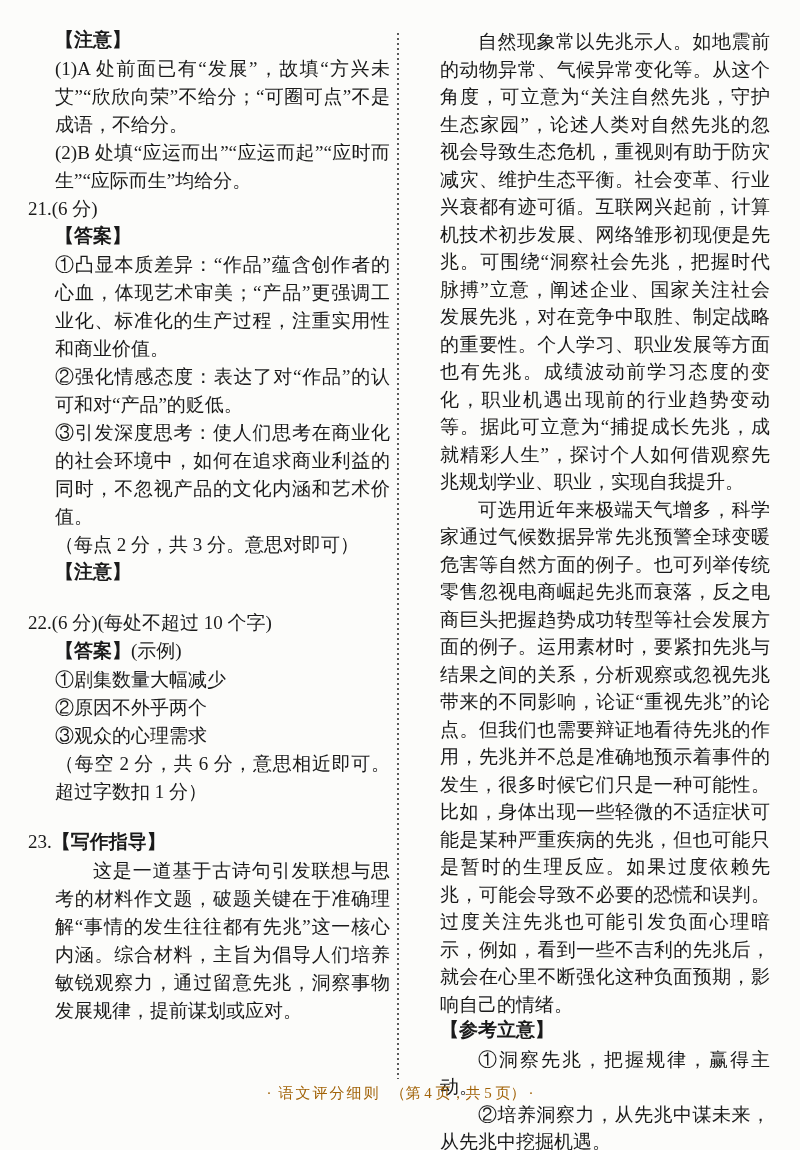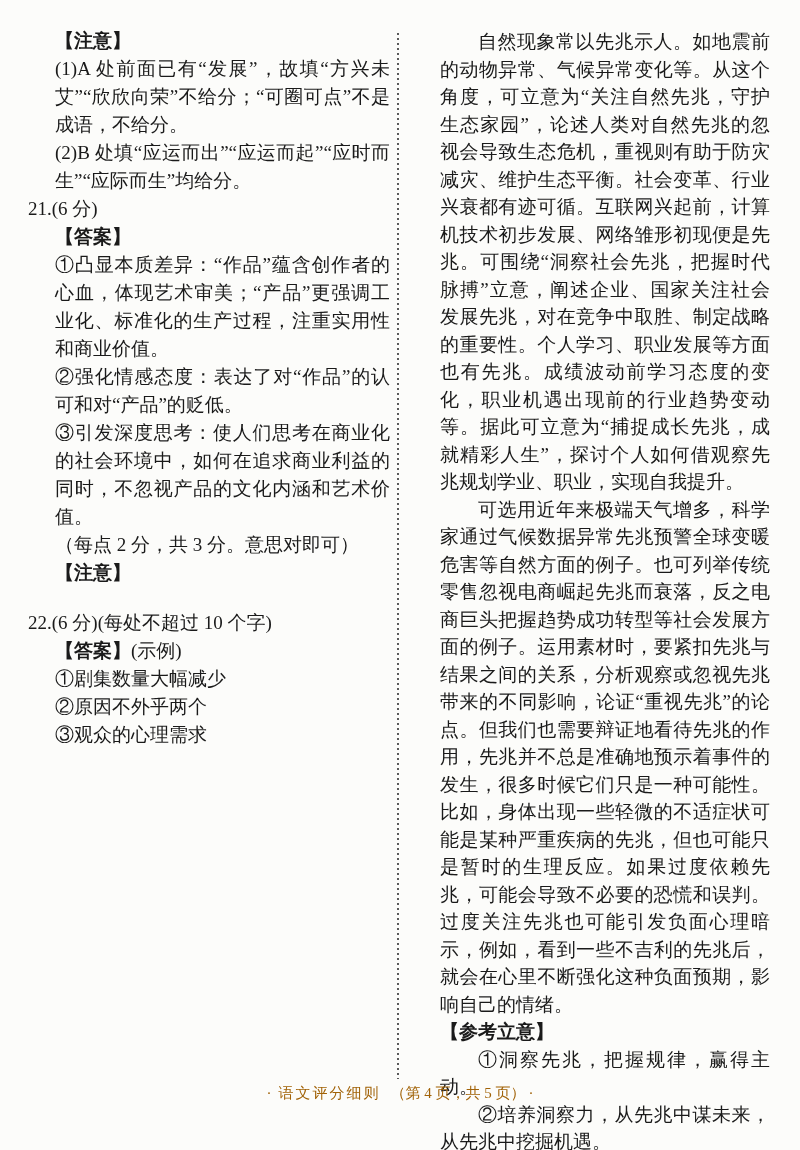--- a/index.html
+++ b/index.html
@@ -46,21 +46,21 @@
     text-indent: -27px;
   }
   p.para {
     margin: 0;
   }
   p.indent {
     text-indent: 2em;
   }
   .label {
     font-weight: bold;
-    font-family: Liberation Serif, serif;
+    font-family: Liberation Mono, monospace;
   }
   .label.inline {
     display: inline;
   }
   .divider {
     position: absolute;
     left: 397px;
     top: 33px;
     width: 2px;
     height: 1046px;
@@ -109,22 +109,27 @@
       <p class="para">（每点 2 分，共 3 分。意思对即可）</p>
       <div class="label">【注意】</div>
     </section>
 
     <section class="gap-lg">
       <div class="hang"><span>22.</span><span>(6 分)(每处不超过 10 个字)</span></div>
       <div><span class="label inline">【答案】</span><span>(示例)</span></div>
       <p class="para">①剧集数量大幅减少</p>
       <p class="para">②原因不外乎两个</p>
       <p class="para">③观众的心理需求</p>
+      <p class="para">（每空 2 分，共 6 分，意思相近即可。超过字数扣 1 分）</p>
     </section>
 
+    <section class="gap-lg">
+      <div class="hang"><span>23.</span><span class="label inline">【写作指导】</span></div>
+      <p class="para indent">这是一道基于古诗句引发联想与思考的材料作文题，破题关键在于准确理解“事情的发生往往都有先兆”这一核心内涵。综合材料，主旨为倡导人们培养敏锐观察力，通过留意先兆，洞察事物发展规律，提前谋划或应对。</p>
+    </section>
 
   </div>
 
   <div class="divider"></div>
 
   <div class="col col-right">
     <p class="para indent">自然现象常以先兆示人。如地震前的动物异常、气候异常变化等。从这个角度，可立意为“关注自然先兆，守护生态家园”，论述人类对自然先兆的忽视会导致生态危机，重视则有助于防灾减灾、维护生态平衡。社会变革、行业兴衰都有迹可循。互联网兴起前，计算机技术初步发展、网络雏形初现便是先兆。可围绕“洞察社会先兆，把握时代脉搏”立意，阐述企业、国家关注社会发展先兆，对在竞争中取胜、制定战略的重要性。个人学习、职业发展等方面也有先兆。成绩波动前学习态度的变化，职业机遇出现前的行业趋势变动等。据此可立意为“捕捉成长先兆，成就精彩人生”，探讨个人如何借观察先兆规划学业、职业，实现自我提升。</p>
     <p class="para indent">可选用近年来极端天气增多，科学家通过气候数据异常先兆预警全球变暖危害等自然方面的例子。也可列举传统零售忽视电商崛起先兆而衰落，反之电商巨头把握趋势成功转型等社会发展方面的例子。运用素材时，要紧扣先兆与结果之间的关系，分析观察或忽视先兆带来的不同影响，论证“重视先兆”的论点。但我们也需要辩证地看待先兆的作用，先兆并不总是准确地预示着事件的发生，很多时候它们只是一种可能性。比如，身体出现一些轻微的不适症状可能是某种严重疾病的先兆，但也可能只是暂时的生理反应。如果过度依赖先兆，可能会导致不必要的恐慌和误判。过度关注先兆也可能引发负面心理暗示，例如，看到一些不吉利的先兆后，就会在心里不断强化这种负面预期，影响自己的情绪。</p>
     <div class="label">【参考立意】</div>
     <p class="para indent">①洞察先兆，把握规律，赢得主动。</p>

